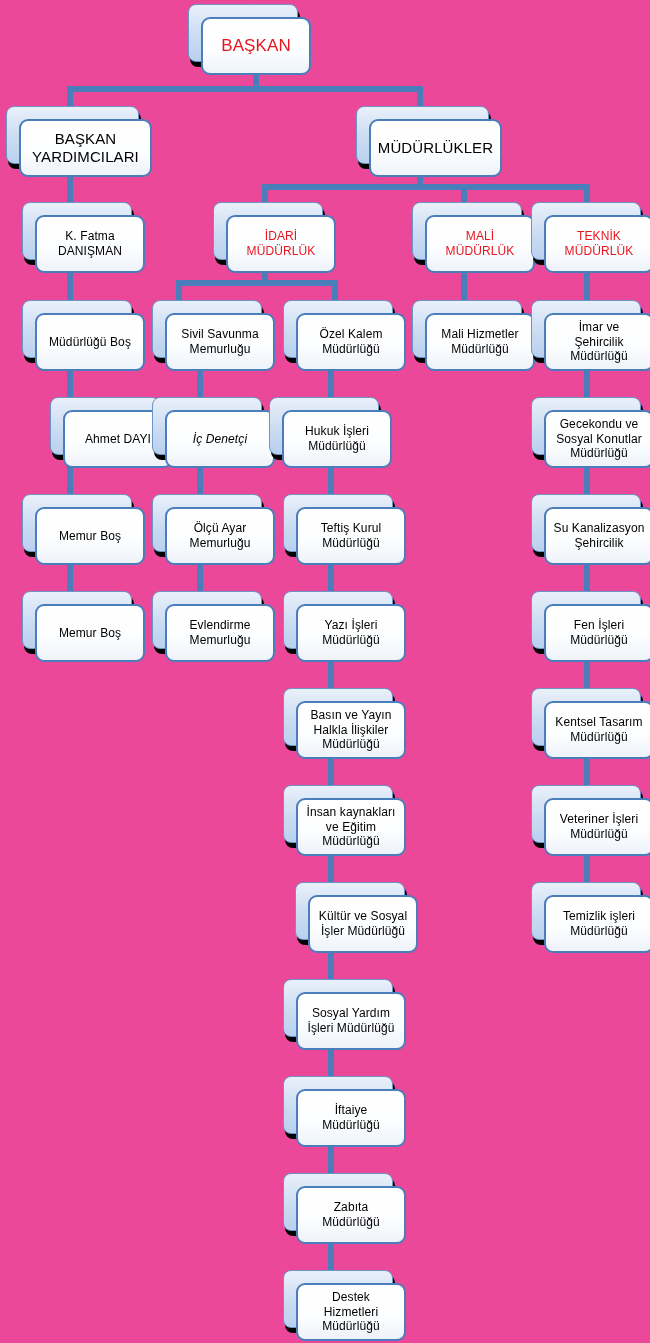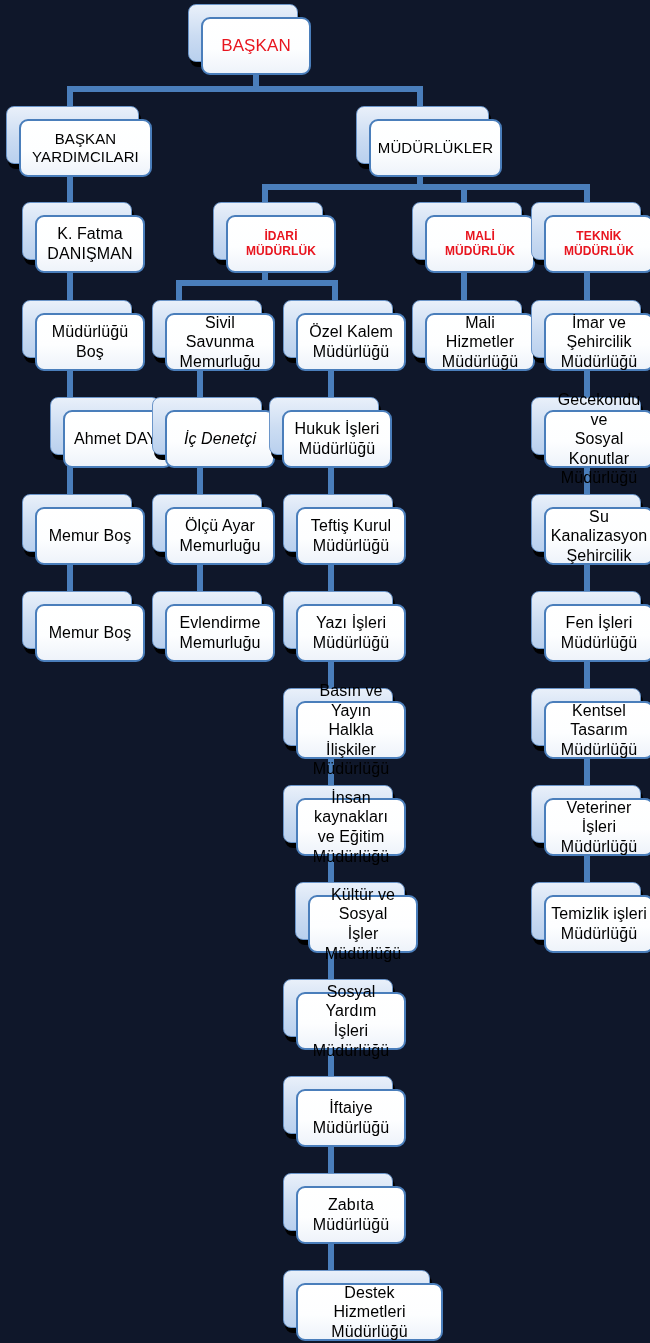--- a/index.html
+++ b/index.html
@@ -8,21 +8,21 @@
     background: #ffffff;
   }
   body {
     font-family: "Liberation Sans", sans-serif;
   }
   #chart {
     position: relative;
     width: 650px;
     height: 1343px;
     overflow: hidden;
-    background: #0f172a;
+    background: #ec4899;
   }
 
   
   .conn {
     position: absolute;
     background: #4a7ebb;
     z-index: 1;
   }
   .conn.v { width: 6px; }
   .conn.h { height: 6px; }
@@ -65,29 +65,29 @@
     border: 2px solid #4a7ebb;
     border-radius: 9px;
     background: linear-gradient(to bottom, #ffffff 0%, #fdfeff 55%, #eef3fa 100%);
     display: flex;
     align-items: center;
     justify-content: center;
     text-align: center;
     padding: 2px 4px;
   }
   .node .label {
-    font-size: 16px;
+    font-size: 12px;
     line-height: 1.22;
     color: #000000;
     white-space: pre-line;
     letter-spacing: 0.1px;
   }
   .node.red .label {
     color: #e8151f;
-    font-weight: bold;
+    font-weight: normal;
     font-size: 12px;
   }
   .node.title .label {
     font-size: 15px;
     color: #000000;
   }
   .node.title.red .label {
     color: #e8151f;
     font-weight: normal;
     font-size: 17px;
@@ -327,21 +327,21 @@
         </div>
       </div>
       <div class="node" style="left: 283px; top: 1173px; width: 110px; height: 58px;">
         <div class="shadow"></div>
         <div class="back"></div>
         <div class="front">
           <div class="label">Zabıta
 Müdürlüğü</div>
         </div>
       </div>
-      <div class="node" style="left: 283px; top: 1270px; width: 110px; height: 58px; padding-left: 37px;">
+      <div class="node" style="left: 283px; top: 1270px; width: 110px; height: 58px;">
         <div class="shadow"></div>
         <div class="back"></div>
         <div class="front">
           <div class="label">Destek
 Hizmetleri
 Müdürlüğü</div>
         </div>
       </div>
       <div class="node" style="left: 412px; top: 300px; width: 110px; height: 58px;">
         <div class="shadow"></div>

